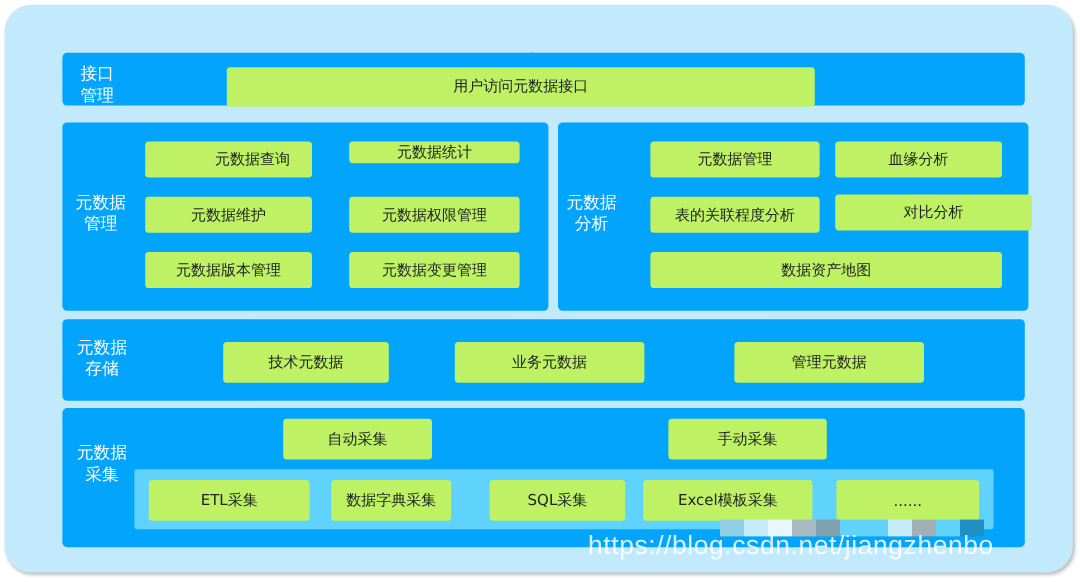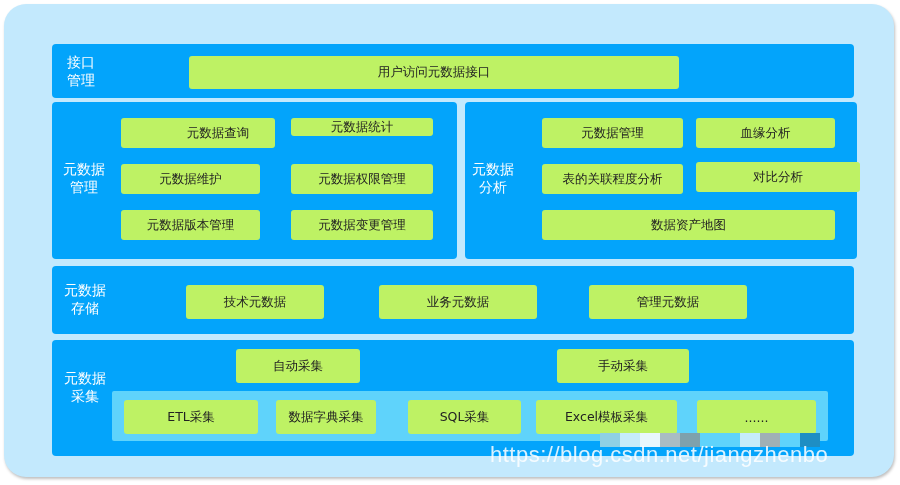--- a/index.html
+++ b/index.html
@@ -34,34 +34,34 @@
   }
   .wm-blocks { position: absolute; left: 600px; top: 433px; display: flex; }
   .wm-blocks span { display: block; width: 20px; height: 14px; }
 </style>
 </head>
 <body>
 
 <div class="frame"></div>
 <div class="title">元数据管理</div>
 
-<div class="panel" style="left:52px; top:44px; width:802px; height:54px;">
+<div class="panel" style="left:52px; top:44px; width:802px; height:44px;">
   <div class="plabel" style="left:14px; top:9px; width:30px;">
     <div>接口</div>
     <div>管理</div>
   </div>
   <div class="box" style="left:137px; top:12px; width:490px; height:33px;">用户访问元数据接口</div>
 </div>
 
 <div class="panel" style="left:52px; top:102px; width:405px; height:157px;">
   <div class="plabel" style="left:10px; top:58px; width:44px;">
     <div>元数据</div>
     <div>管理</div>
   </div>
-  <div class="box" style="left:69px; top:16px; width:154px; height:30px;padding-left:40px;">元数据查询</div>
+  <div class="box" style="left:69px; top:16px; width:139px; height:30px;padding-left:40px;">元数据查询</div>
   <div class="box" style="left:239px; top:16px; width:142px; height:18px;">元数据统计</div>
   <div class="box" style="left:239px; top:62px; width:142px; height:30px;">元数据权限管理</div>
   <div class="box" style="left:69px; top:62px; width:139px; height:30px;">元数据维护</div>
   <div class="box" style="left:69px; top:108px; width:139px; height:30px;">元数据版本管理</div>
   <div class="box" style="left:239px; top:108px; width:142px; height:30px;">元数据变更管理</div>
 </div>
 
 <div class="panel" style="left:465px; top:102px; width:392px; height:157px;">
   <div class="plabel" style="left:6px; top:58px; width:44px;">
     <div>元数据</div>
@@ -74,21 +74,21 @@
   <div class="box" style="left:77px; top:108px; width:293px; height:30px;">数据资产地图</div>
 </div>
 
 <div class="panel" style="left:52px; top:266px; width:802px; height:68px;">
   <div class="plabel" style="left:8px; top:15px; width:50px;">
     <div>元数据</div>
     <div>存储</div>
   </div>
   <div class="box" style="left:134px; top:19px; width:138px; height:34px;">技术元数据</div>
   <div class="box" style="left:327px; top:19px; width:158px; height:34px;">业务元数据</div>
-  <div class="box" style="left:537px; top:19px; width:158px; height:34px;">管理元数据</div>
+  <div class="box" style="left:560px; top:19px; width:158px; height:34px;">管理元数据</div>
 </div>
 
 <div class="panel" style="left:52px; top:340px; width:802px; height:116px;">
   <div class="plabel" style="left:8px; top:29px; width:50px;">
     <div>元数据</div>
     <div>采集</div>
   </div>
   <div class="box" style="left:184px; top:9px; width:124px; height:34px;">自动采集</div>
   <div class="box" style="left:505px; top:9px; width:132px; height:34px;">手动采集</div>
   <div class="inner" style="left:60px; top:51px; width:716px; height:50px;"></div>

